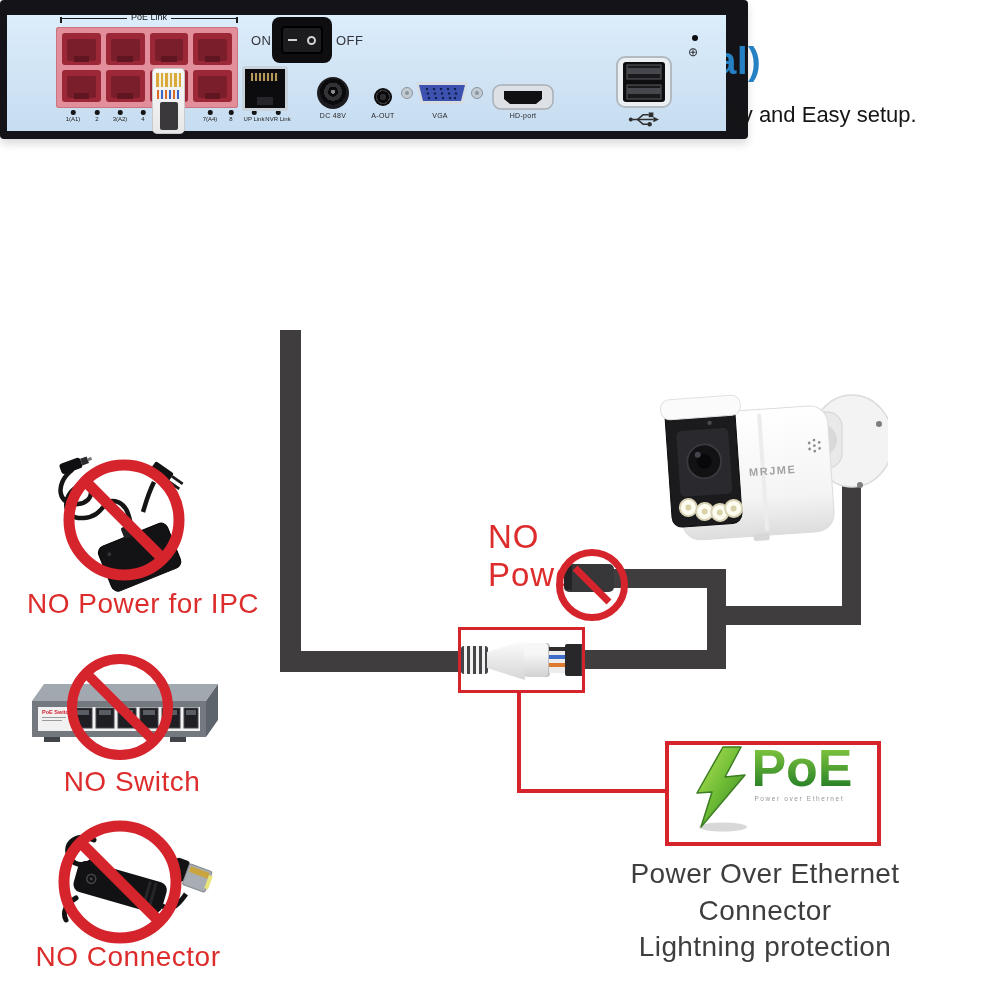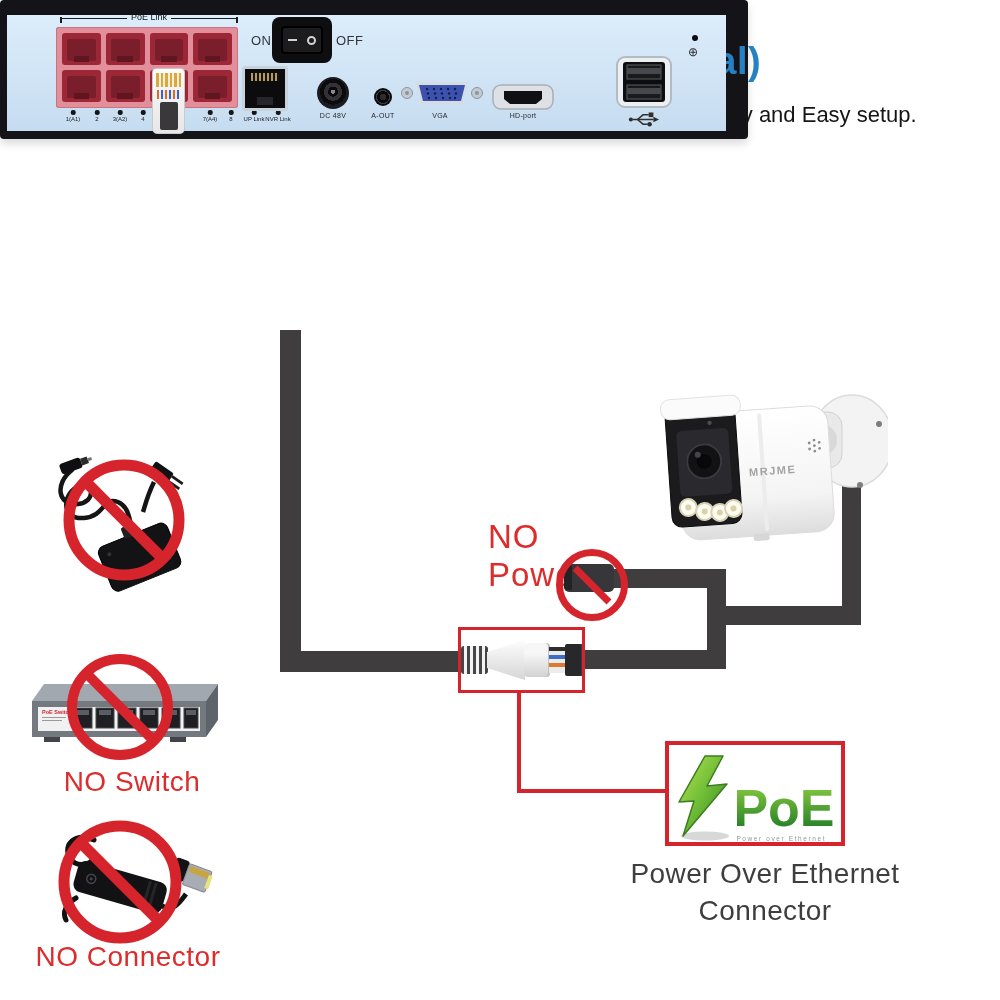--- a/index.html
+++ b/index.html
@@ -96,22 +96,22 @@
   .redline{position:absolute;background:#d5242c;z-index:4;}
 
   
   .redtext{color:#dd2c2c;font-weight:normal;}
   .nopower{left:488px;top:518px;width:155px;text-align:left;font-size:33px;letter-spacing:1px;}
   .lbl-ipc{left:8px;top:588px;width:270px;text-align:center;font-size:28px;letter-spacing:.5px;}
   .lbl-switch{left:32px;top:766px;width:200px;text-align:center;font-size:28px;letter-spacing:.5px;}
   .lbl-conn{left:13px;top:941px;width:230px;text-align:center;font-size:28px;letter-spacing:.5px;}
 
   
-  .badge{left:665px;top:741px;width:180px;height:105px;border:4px solid #d5242c;background:#fff;
-        box-sizing:border-box;display:flex;align-items:flex-end;justify-content:center;z-index:4;}
+  .badge{left:665px;top:741px;width:216px;height:105px;border:4px solid #d5242c;background:#fff;
+        box-sizing:border-box;display:flex;align-items:flex-start;justify-content:center;z-index:4;}
   .badge .ptxt{font-size:52px;font-weight:bold;line-height:.9;color:#3f9130;
         background:linear-gradient(180deg,#86c940,#1e7a25);
         -webkit-background-clip:text;-webkit-text-fill-color:transparent;}
   .badge .tag{font-size:6.5px;letter-spacing:1.6px;color:#91989a;margin-top:3px;padding-left:3px;}
 
   .features{left:545px;top:856px;width:440px;text-align:center;font-size:28px;color:#3e3e40;
         line-height:36.5px;letter-spacing:.4px;}
 </style>
 </head>
 <body>
@@ -329,20 +329,21 @@
     </svg>
     <div>
       <div class="ptxt">PoE</div>
       <div class="tag">Power over Ethernet</div>
     </div>
   </div>
 
   <div class="abs features">
     <div>Power Over Ethernet</div>
     <div>Connector</div>
+    <div>Lightning protection</div>
   </div>
 
   <svg class="abs" style="left:42px;top:444px" width="170" height="160" viewBox="0 0 170 160">
     <path d="M30 26 C12 40 16 62 36 60 C54 58 52 38 38 42 C20 48 18 76 42 74 C64 72 60 52 76 58 C90 64 86 82 94 92" stroke="#151515" stroke-width="4.5" fill="none" stroke-linecap="round"></path>
     <g transform="rotate(-20 30 22)">
       <rect x="18" y="16" width="22" height="11" rx="3" fill="#0f0f11"></rect>
       <rect x="40" y="18" width="7" height="7" fill="#2b2b2e"></rect>
       <rect x="47" y="20" width="4" height="3" fill="#777"></rect>
     </g>
     <path d="M112 38 C106 50 104 58 101 68" stroke="#151515" stroke-width="4.5" fill="none"></path>
@@ -354,20 +355,21 @@
     <g transform="rotate(-22 95 112)">
       <rect x="60" y="90" width="74" height="48" rx="7" fill="#131315" stroke="#000"></rect>
       <rect x="90" y="80" width="13" height="12" rx="2" fill="#202023"></rect>
       <circle cx="70" cy="100" r="2" fill="#333"></circle>
     </g>
     <g>
       <circle cx="82" cy="76" r="55" fill="none" stroke="#d5242c" stroke-width="11"></circle>
       <line x1="43" y1="37" x2="121" y2="115" stroke="#d5242c" stroke-width="11"></line>
     </g>
   </svg>
+  <div class="abs redtext lbl-ipc">NO Power for IPC</div>
 
   <svg class="abs" style="left:20px;top:652px" width="215" height="125" viewBox="0 0 215 125">
     <polygon points="24,32 198,32 186,49 12,49" fill="#a2a8af"></polygon>
     <polygon points="198,32 198,68 186,85 186,49" fill="#5d646b"></polygon>
     <rect x="12" y="49" width="174" height="36" fill="#73797f"></rect>
     <rect x="18" y="55" width="162" height="24" fill="#f1f1f1"></rect>
     <text x="22" y="62" font-size="5.5" font-weight="bold" fill="#cf2430">PoE Switch</text>
     <rect x="22" y="65" width="24" height="1" fill="#9a9a9a"></rect>
     <rect x="22" y="68" width="20" height="1" fill="#9a9a9a"></rect>
     <g>

